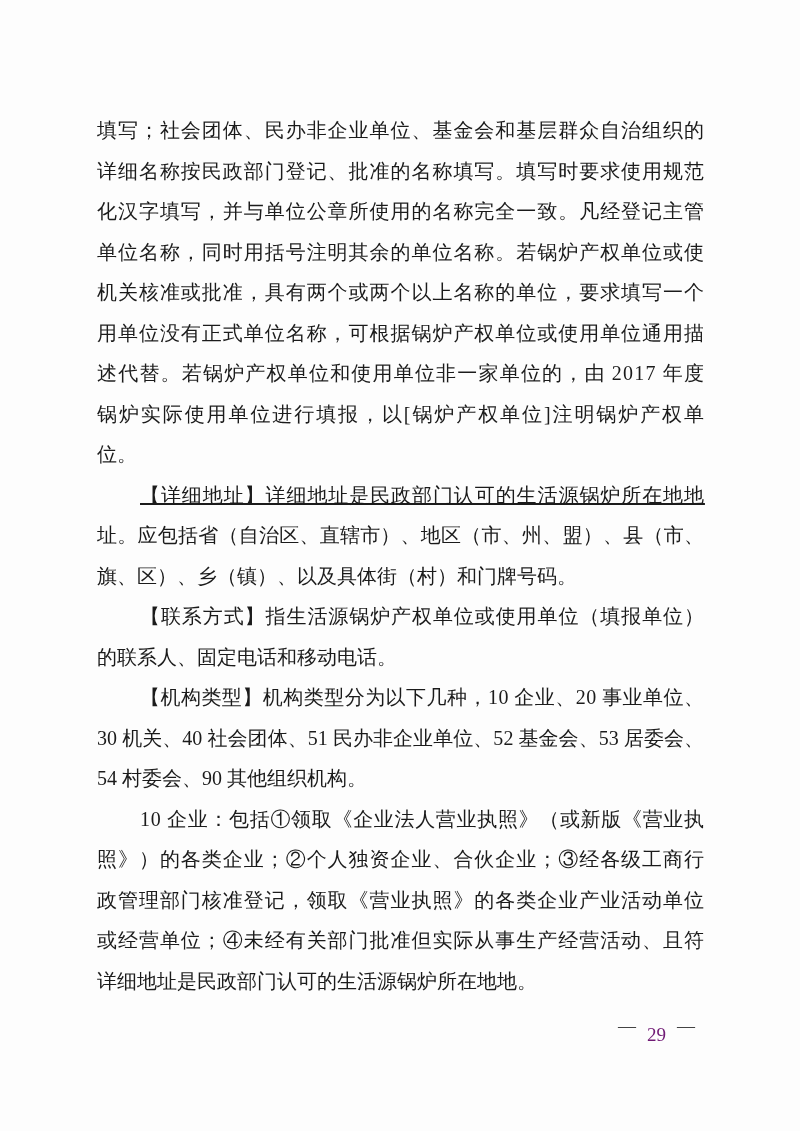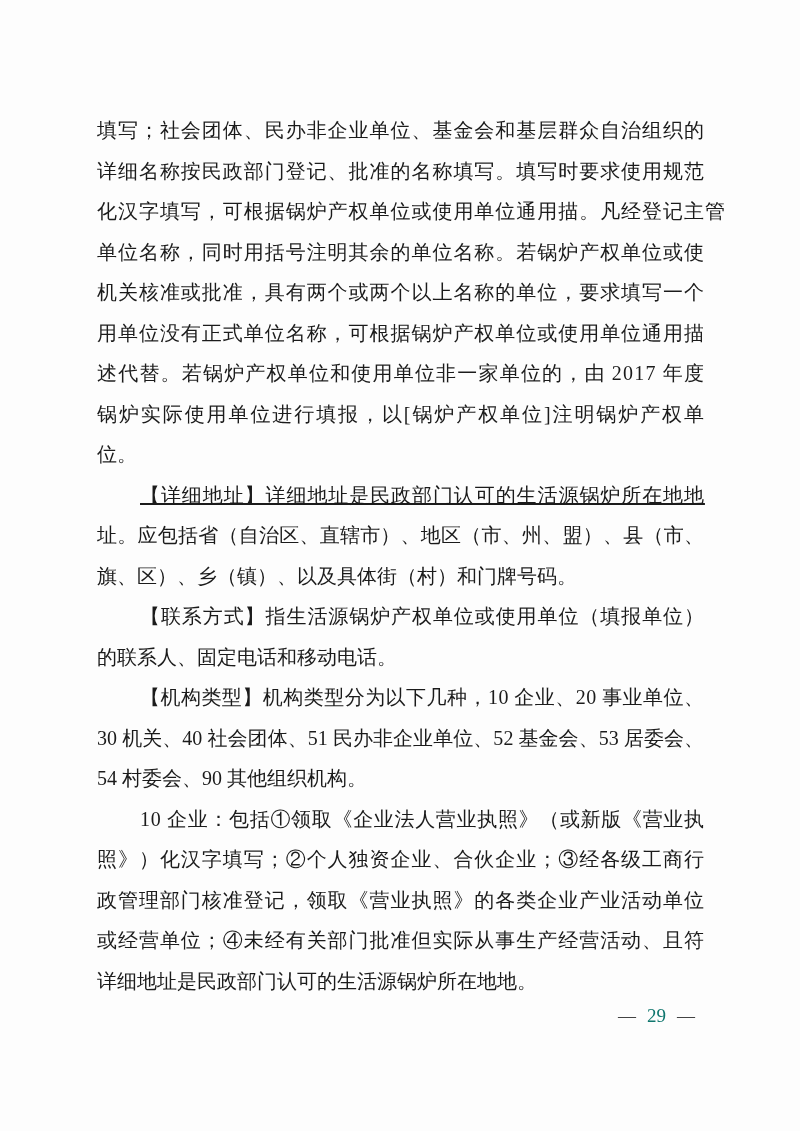--- a/index.html
+++ b/index.html
@@ -42,33 +42,34 @@
     top: 1004px;
     right: 105px;
     display: inline-flex;
     align-items: center;
     gap: 11px;
     font-size: 18px;
     color: #3a3a3a;
     line-height: 24px;
   }
   .footer .page-num {
-    color: #0f766e;
+    color: #701a75;
     font-size: 19px;
+    margin-top: 19px;
   }
 </style>
 </head>
 <body>
 
 <div class="page">
   <main class="content" id="content">
       <div class="paragraph">
         <div class="line"><span style="letter-spacing: 0.964px;">填写；社会团体、民办非企业单位、基金会和基层群众自治组织的</span></div>
         <div class="line"><span style="letter-spacing: 0.964px;">详细名称按民政部门登记、批准的名称填写。填写时要求使用规范</span></div>
-        <div class="line"><span style="letter-spacing: 0.964px;">化汉字填写，可根据锅炉产权单位或使用单位通用描。凡经登记主管</span></div>
+        <div class="line"><span style="letter-spacing: 0.964px;">化汉字填写，并与单位公章所使用的名称完全一致。凡经登记主管</span></div>
         <div class="line"><span style="letter-spacing: 0.964px;">单位名称，同时用括号注明其余的单位名称。若锅炉产权单位或使</span></div>
         <div class="line"><span style="letter-spacing: 0.964px;">机关核准或批准，具有两个或两个以上名称的单位，要求填写一个</span></div>
         <div class="line"><span style="letter-spacing: 0.964px; text-align: right;">用单位没有正式单位名称，可根据锅炉产权单位或使用单位通用描</span></div>
         <div class="line"><span style="letter-spacing: 1.194px;">述代替。若锅炉产权单位和使用单位非一家单位的，由 2017 年度</span></div>
         <div class="line"><span style="letter-spacing: 1.917px;">锅炉实际使用单位进行填报，以[锅炉产权单位]注明锅炉产权单</span></div>
         <div class="line"><span>位。</span></div>
       </div>
       <div class="paragraph">
         <div class="line indent"><span style="letter-spacing: 0.923px; text-decoration: underline;">【详细地址】详细地址是民政部门认可的生活源锅炉所在地地</span></div>
         <div class="line"><span style="letter-spacing: 0.241px;">址。应包括省（自治区、直辖市）、地区（市、州、盟）、县（市、</span></div>
@@ -78,21 +79,21 @@
         <div class="line indent"><span style="letter-spacing: 0.923px;">【联系方式】指生活源锅炉产权单位或使用单位（填报单位）</span></div>
         <div class="line"><span>的联系人、固定电话和移动电话。</span></div>
       </div>
       <div class="paragraph">
         <div class="line indent"><span style="letter-spacing: 0.467px;">【机构类型】机构类型分为以下几种，10 企业、20 事业单位、</span></div>
         <div class="line"><span style="letter-spacing: 0.053px;">30 机关、40 社会团体、51 民办非企业单位、52 基金会、53 居委会、</span></div>
         <div class="line"><span>54 村委会、90 其他组织机构。</span></div>
       </div>
       <div class="paragraph">
         <div class="line indent"><span style="letter-spacing: 0.679px;">10 企业：包括①领取《企业法人营业执照》（或新版《营业执</span></div>
-        <div class="line"><span style="letter-spacing: 0.964px;">照》）化汉字填写；②个人独资企业、合伙企业；③经各级工商行</span></div>
+        <div class="line"><span style="letter-spacing: 0.964px;">照》）的各类企业；②个人独资企业、合伙企业；③经各级工商行</span></div>
         <div class="line"><span style="letter-spacing: 0.964px;">政管理部门核准登记，领取《营业执照》的各类企业产业活动单位</span></div>
         <div class="line"><span style="letter-spacing: 0.964px;">或经营单位；④未经有关部门批准但实际从事生产经营活动、且符</span></div>
         <div class="line"><span>详细地址是民政部门认可的生活源锅炉所在地地。</span></div>
       </div>
     </main>
   <footer class="footer">
     <span class="dash">—</span>
     <span class="page-num">29</span>
     <span class="dash">—</span>
   </footer>

